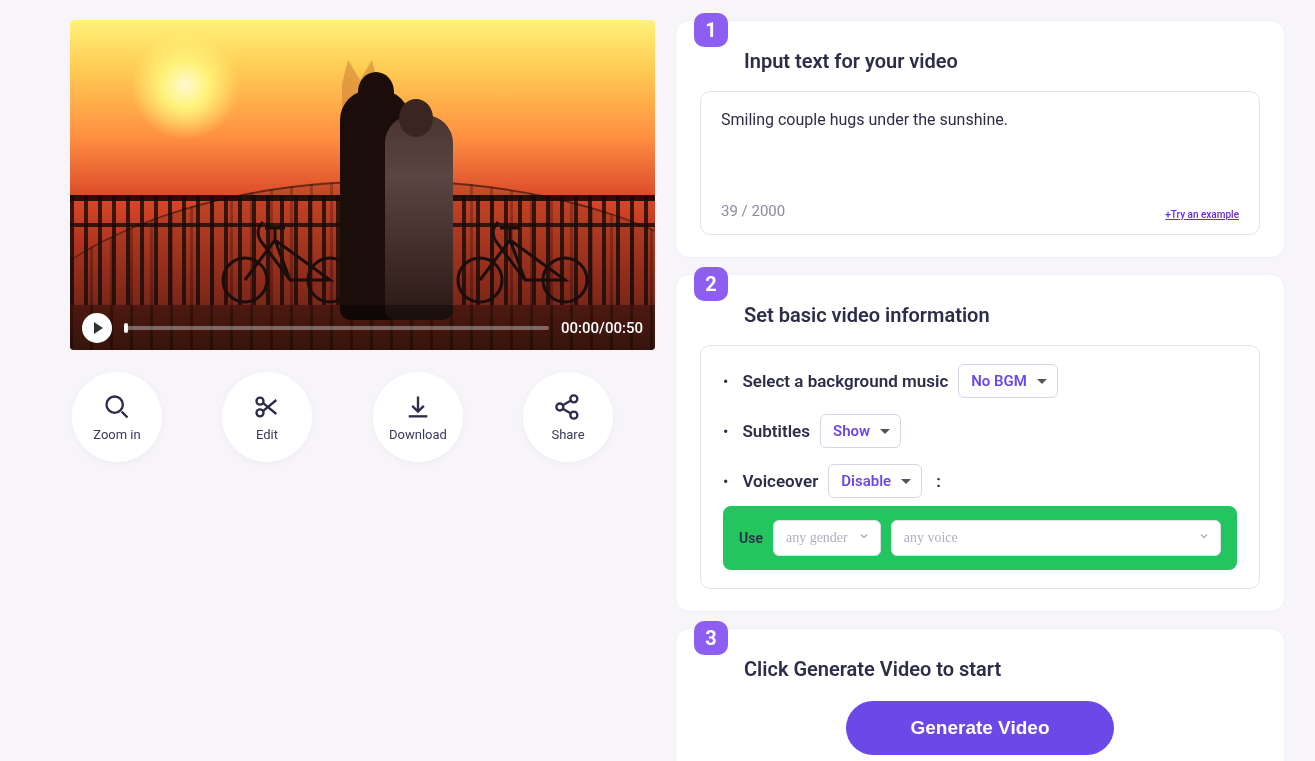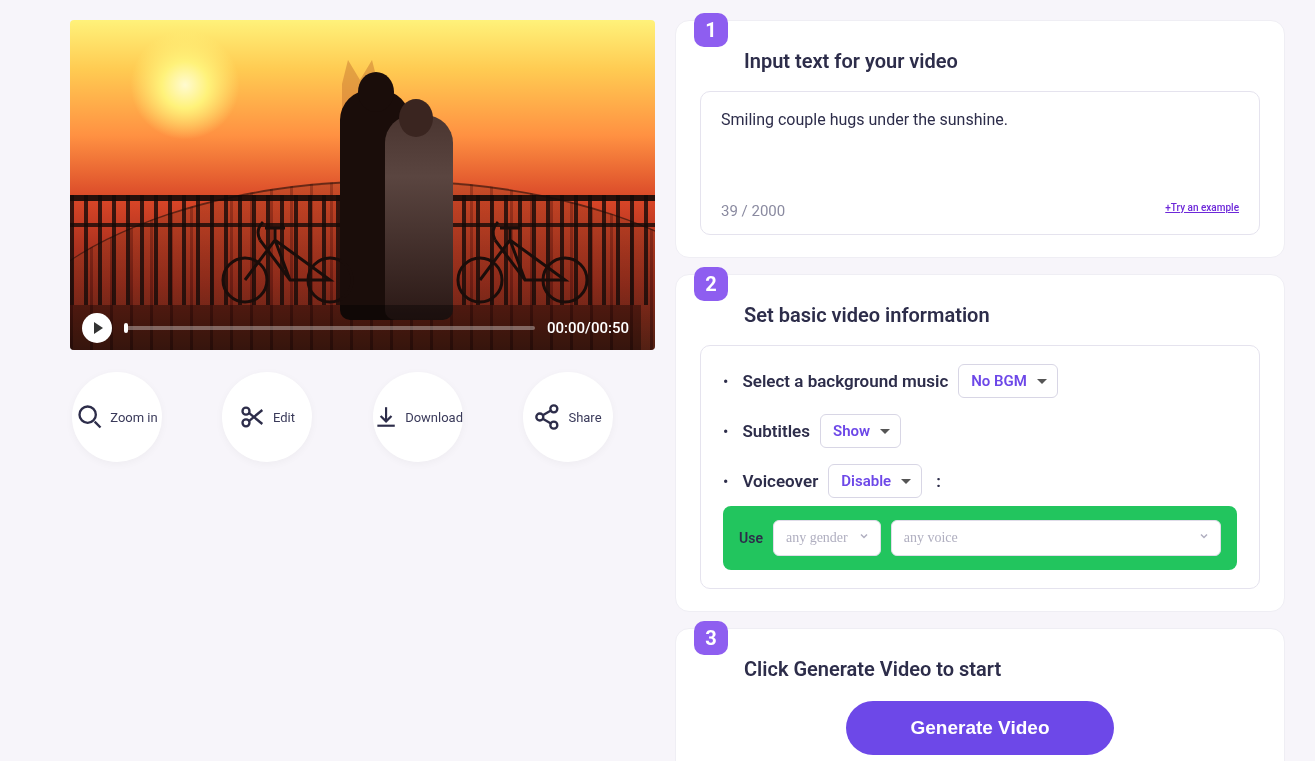--- a/index.html
+++ b/index.html
@@ -140,21 +140,21 @@
   width: 150px;
   height: 95px;
 }
 .bike-left { left: 145px; }
 .bike-right { left: 380px; }
 .bike svg { width: 100%; height: 100%; }
 .video-controls {
   position: absolute;
   bottom: 0;
   left: 0;
-  right: 14px;
+  right: 0;
   height: 45px;
   background: rgba(0,0,0,0.35);
   display: flex;
   align-items: center;
   padding: 0 12px;
   gap: 12px;
 }
 .play-btn {
   width: 30px;
   height: 30px;
@@ -199,21 +199,21 @@
   margin-top: 22px;
   padding: 0 2px;
 }
 .action-group { display: flex; gap: 60px; }
 .action-btn {
   width: 90px;
   height: 90px;
   background: #fff;
   border-radius: 50%;
   display: flex;
-  flex-direction: row;
+  flex-direction: column;
   align-items: center;
   justify-content: center;
   gap: 6px;
   cursor: pointer;
   box-shadow: 0 2px 8px rgba(0,0,0,0.04);
 }
 .action-btn svg { width: 28px; height: 28px; }
 .action-label { font-size: 13px; color: #3a3a5a; }
 .step-card {
   position: relative;
@@ -256,21 +256,21 @@
   outline: none;
   font-size: 16px;
   color: #2d2d4a;
   font-family: inherit;
   resize: none;
   height: 80px;
 }
 .text-footer {
   display: flex;
   justify-content: space-between;
-  align-items: flex-start;
+  align-items: flex-end;
   margin-top: 8px;
 }
 .char-count { color: #8a8aa0; font-size: 15px; }
 .try-link {
   color: #6d28d9;
   font-size: 10px;
   text-decoration: underline;
   cursor: pointer;
   font-weight: 500;
 }

